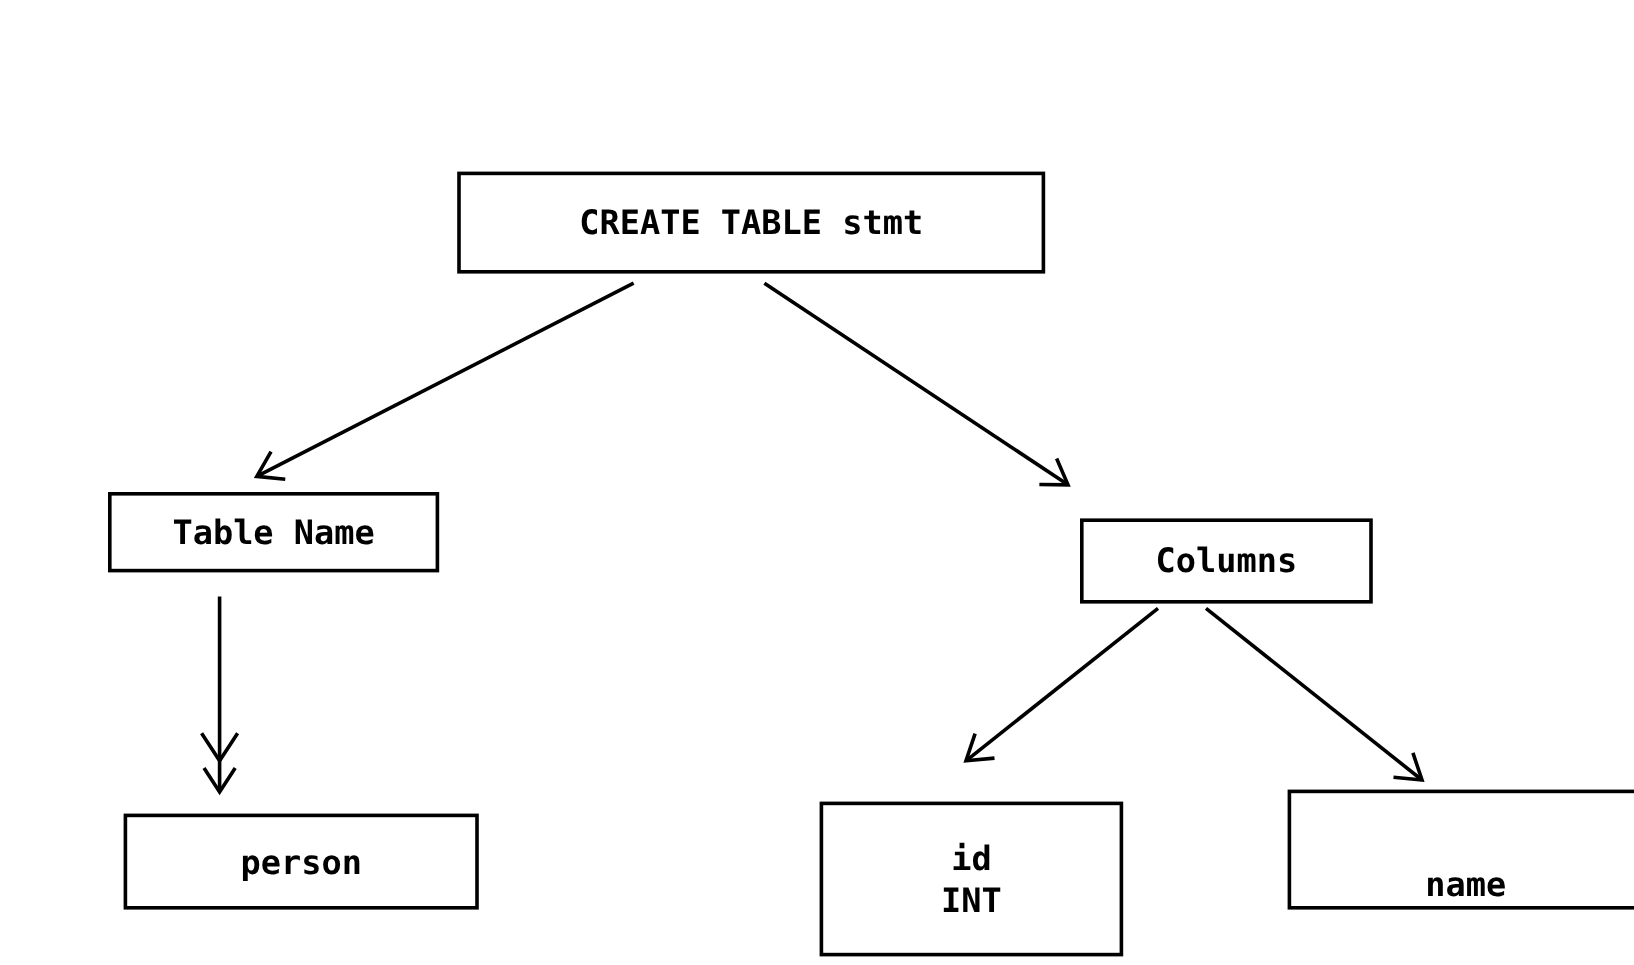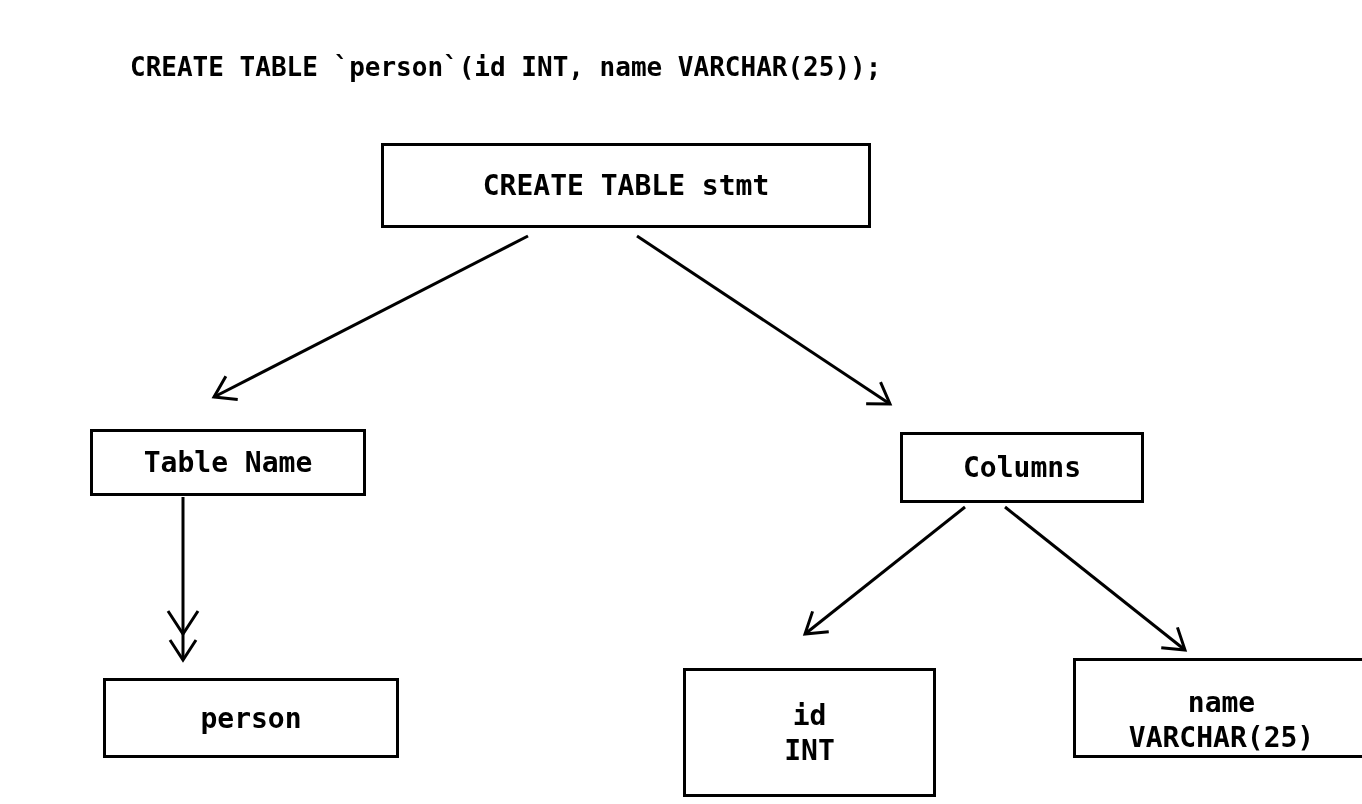--- a/index.html
+++ b/index.html
@@ -41,32 +41,31 @@
     align-items: center;
     justify-content: center;
     font-size: 28px;
     font-weight: bold;
     text-align: center;
     line-height: 1.25;
     box-sizing: border-box;
     margin-left: 48px;
   }
   .node-root        { left: 333px;  top: 143px; width: 490px; height: 85px; }
-  .node-table-name  { left: 42px;   top: 429px; width: 276px; height: 67px; }
+  .node-table-name  { left: 42px;   top: 410px; width: 276px; height: 67px; }
   .node-columns     { left: 852px;  top: 432px; width: 244px; height: 71px; }
   .node-person      { left: 55px;   top: 678px; width: 296px; height: 80px; }
   .node-column-id   { left: 635px;  top: 668px; width: 253px; height: 129px; }
   .node-column-name { left: 1025px; top: 658px; width: 297px; height: 100px; justify-content: flex-end; }
 </style>
 </head>
 <body>
 
 <div class="canvas">
 
-  <div class="sql-text">CREATE TABLE `person`(id INT, name VARCHAR(25));</div>
 
   <svg class="edges-layer" width="1362" height="804" viewBox="0 0 1362 804" xmlns="http://www.w3.org/2000/svg">
     <defs>
       <marker id="arrow" markerUnits="userSpaceOnUse" markerWidth="26" markerHeight="32" refX="21" refY="15" orient="auto" overflow="visible">
         <path d="M1,2 L21,15 L1,28" fill="none" stroke="#000000" stroke-width="3"></path>
       </marker>
     </defs>
 
     <line x1="528" y1="236" x2="214" y2="397" stroke="#000000" stroke-width="3" marker-end="url(#arrow)"></line>
 
@@ -96,16 +95,15 @@
     <span>person</span>
   </div>
 
   <div class="node node-column-id">
     <span>id</span>
     <span>INT</span>
   </div>
 
   <div class="node node-column-name">
     <span>name</span>
-    <span>VARCHAR(25)</span>
   </div>
 
 </div>
 
 </body></html>

